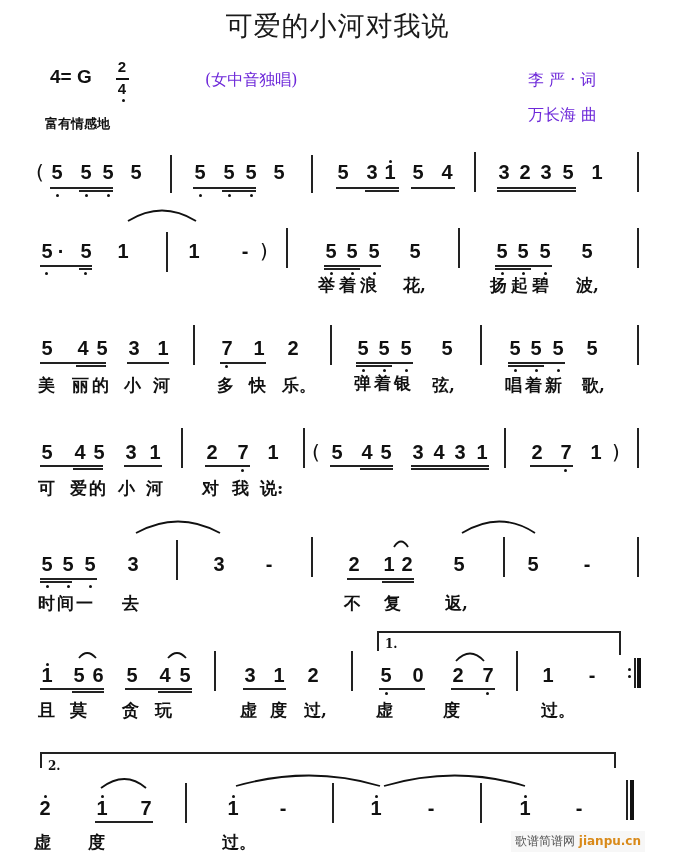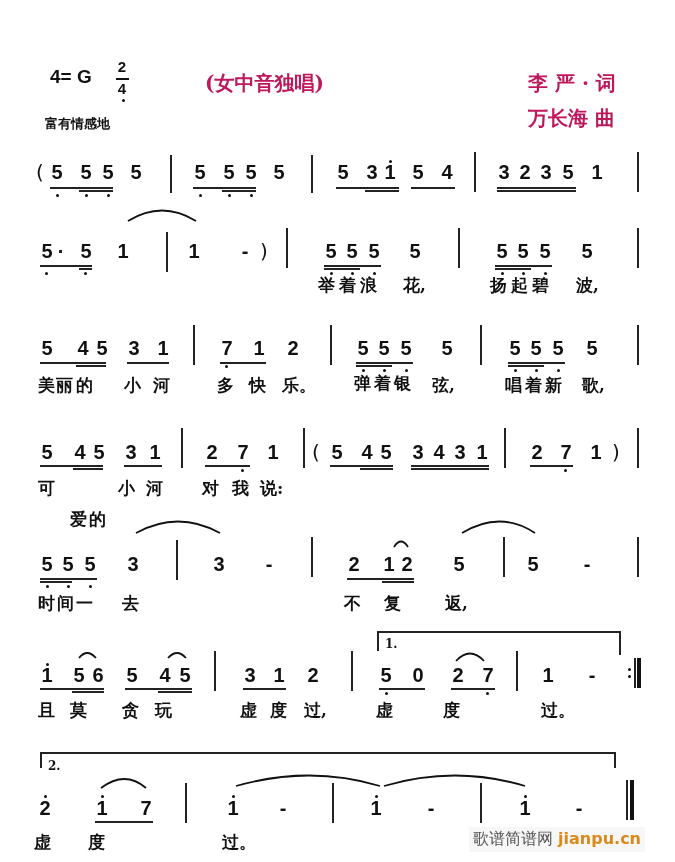--- a/index.html
+++ b/index.html
@@ -14,21 +14,21 @@
     }
     .abs { position: absolute; }
     .title {
       left: 0; width: 675px; top: 8px;
       text-align: center;
       font-family: "DejaVu Serif", serif;
       font-size: 27px;
       letter-spacing: 1px;
       color: #1a1a1a;
     }
-    .meta { font-family: "DejaVu Serif", serif; font-size: 20px; color: #be185d; font-weight: bold; }
+    .meta { font-family: "DejaVu Serif", serif; font-size: 16px; color: #6d28d9; }
     .meta-small { font-family: "DejaVu Sans", sans-serif; font-size: 13px; color: #111; font-weight: bold; }
     .key { font-family: "Liberation Sans", sans-serif; font-weight: bold; font-size: 19px; }
     .frac { font-family: "Liberation Sans", sans-serif; font-weight: bold; font-size: 15px; text-align: center; width: 14px; }
     .frac-line { height: 2px; background: #111; width: 13px; }
 
     .note {
       position: absolute;
       font-family: "Liberation Sans", sans-serif;
       font-weight: bold;
       font-size: 20px;
@@ -60,33 +60,34 @@
       line-height: 20px;
       color: #111;
       white-space: nowrap;
     }
     .volta-line { position: absolute; height: 1.5px; background: #222; }
     .volta-v { position: absolute; width: 1.5px; background: #222; }
     .volta-label { position: absolute; font-family: "DejaVu Serif", serif; font-size: 12px; font-weight: bold; }
     svg.slurs { position: absolute; left: 0; top: 0; }
     .watermark {
       right: 30px; bottom: 10px;
-      font-size: 16px;
+      font-size: 12px;
       color: #555;
       background: #f7f7f7;
       padding: 2px 4px;
       font-family: "DejaVu Sans", sans-serif;
     }
     .watermark .site { color: #d98a1a; font-weight: bold; }
   </style>
 </head>
 <body>
 
 <div id="page">
 
+  <div class="abs title">可爱的小河对我说</div>
 
   <div class="abs key" style="left:50px; top:66px;">4= G</div>
   <div class="abs frac" style="left:115px; top:58px;">2</div>
   <div class="abs frac-line" style="left:116px; top:78px;"></div>
   <div class="abs frac" style="left:115px; top:80px;">4</div>
   <div class="abs" style="left:122px; top:99px; width:3px; height:3px; border-radius:50%; background:#111;"></div>
 
   <div class="abs meta" style="left:205px; top:70px;">(女中音独唱)</div>
   <div class="abs meta" style="left:528px; top:70px;">李  严 · 词</div>
   <div class="abs meta" style="left:528px; top:105px;">万长海    曲</div>
@@ -215,21 +216,21 @@
     <span class="note" style="left:551px; top:337px;">5</span>
     <span class="note" style="left:585px; top:337px;">5</span>
     <div class="uline" style="left:508px; top:362px; width:57px;"></div>
     <div class="uline" style="left:508px; top:365px; width:36px;"></div>
     <div class="dot-low" style="left:514px; top:369px;"></div>
     <div class="dot-low" style="left:535px; top:369px;"></div>
     <div class="dot-low" style="left:557px; top:369px;"></div>
     <div class="bar" style="left:637px; top:325px; height:40px;"></div>
 
     <span class="lyric" style="left:38px; top:375px;">美</span>
-    <span class="lyric" style="left:56px; top:375px; letter-spacing:3px;">丽的</span>
+    <span class="lyric" style="left:72px; top:375px; letter-spacing:3px;">丽的</span>
     <span class="lyric" style="left:124px; top:375px;">小</span>
     <span class="lyric" style="left:153px; top:375px;">河</span>
     <span class="lyric" style="left:217px; top:375px;">多</span>
     <span class="lyric" style="left:249px; top:375px;">快</span>
     <span class="lyric" style="left:282px; top:375px;">乐。</span>
     <span class="lyric" style="left:354px; top:375px; letter-spacing:3px;font-family:Liberation Mono, monospace;">弹着银</span>
     <span class="lyric" style="left:432px; top:375px;">弦,</span>
     <span class="lyric" style="left:505px; top:375px; letter-spacing:3px;">唱着新</span>
     <span class="lyric" style="left:582px; top:375px;">歌,</span>
   </div>
@@ -268,21 +269,21 @@
 
     <span class="note" style="left:530px; top:441px;">2</span>
     <span class="note" style="left:559px; top:441px;">7</span>
     <span class="note" style="left:589px; top:441px;">1</span>
     <span class="paren" style="left:612px; top:441px;">)</span>
     <div class="uline" style="left:530px; top:465px; width:43px;"></div>
     <div class="dot-low" style="left:564px; top:469px;"></div>
     <div class="bar" style="left:637px; top:428px; height:40px;"></div>
 
     <span class="lyric" style="left:38px; top:478px;">可</span>
-    <span class="lyric" style="left:70px; top:478px; letter-spacing:2px;margin-top:31px;">爱的</span>
+    <span class="lyric" style="left:70px; top:478px; letter-spacing:2px;">爱的</span>
     <span class="lyric" style="left:118px; top:478px;">小</span>
     <span class="lyric" style="left:146px; top:478px;">河</span>
     <span class="lyric" style="left:202px; top:478px;">对</span>
     <span class="lyric" style="left:232px; top:478px;">我</span>
     <span class="lyric" style="left:260px; top:478px;">说:</span>
   </div>
 
   <div>
     <span class="note" style="left:40px; top:553px;">5</span>
     <span class="note" style="left:61px; top:553px;">5</span>

